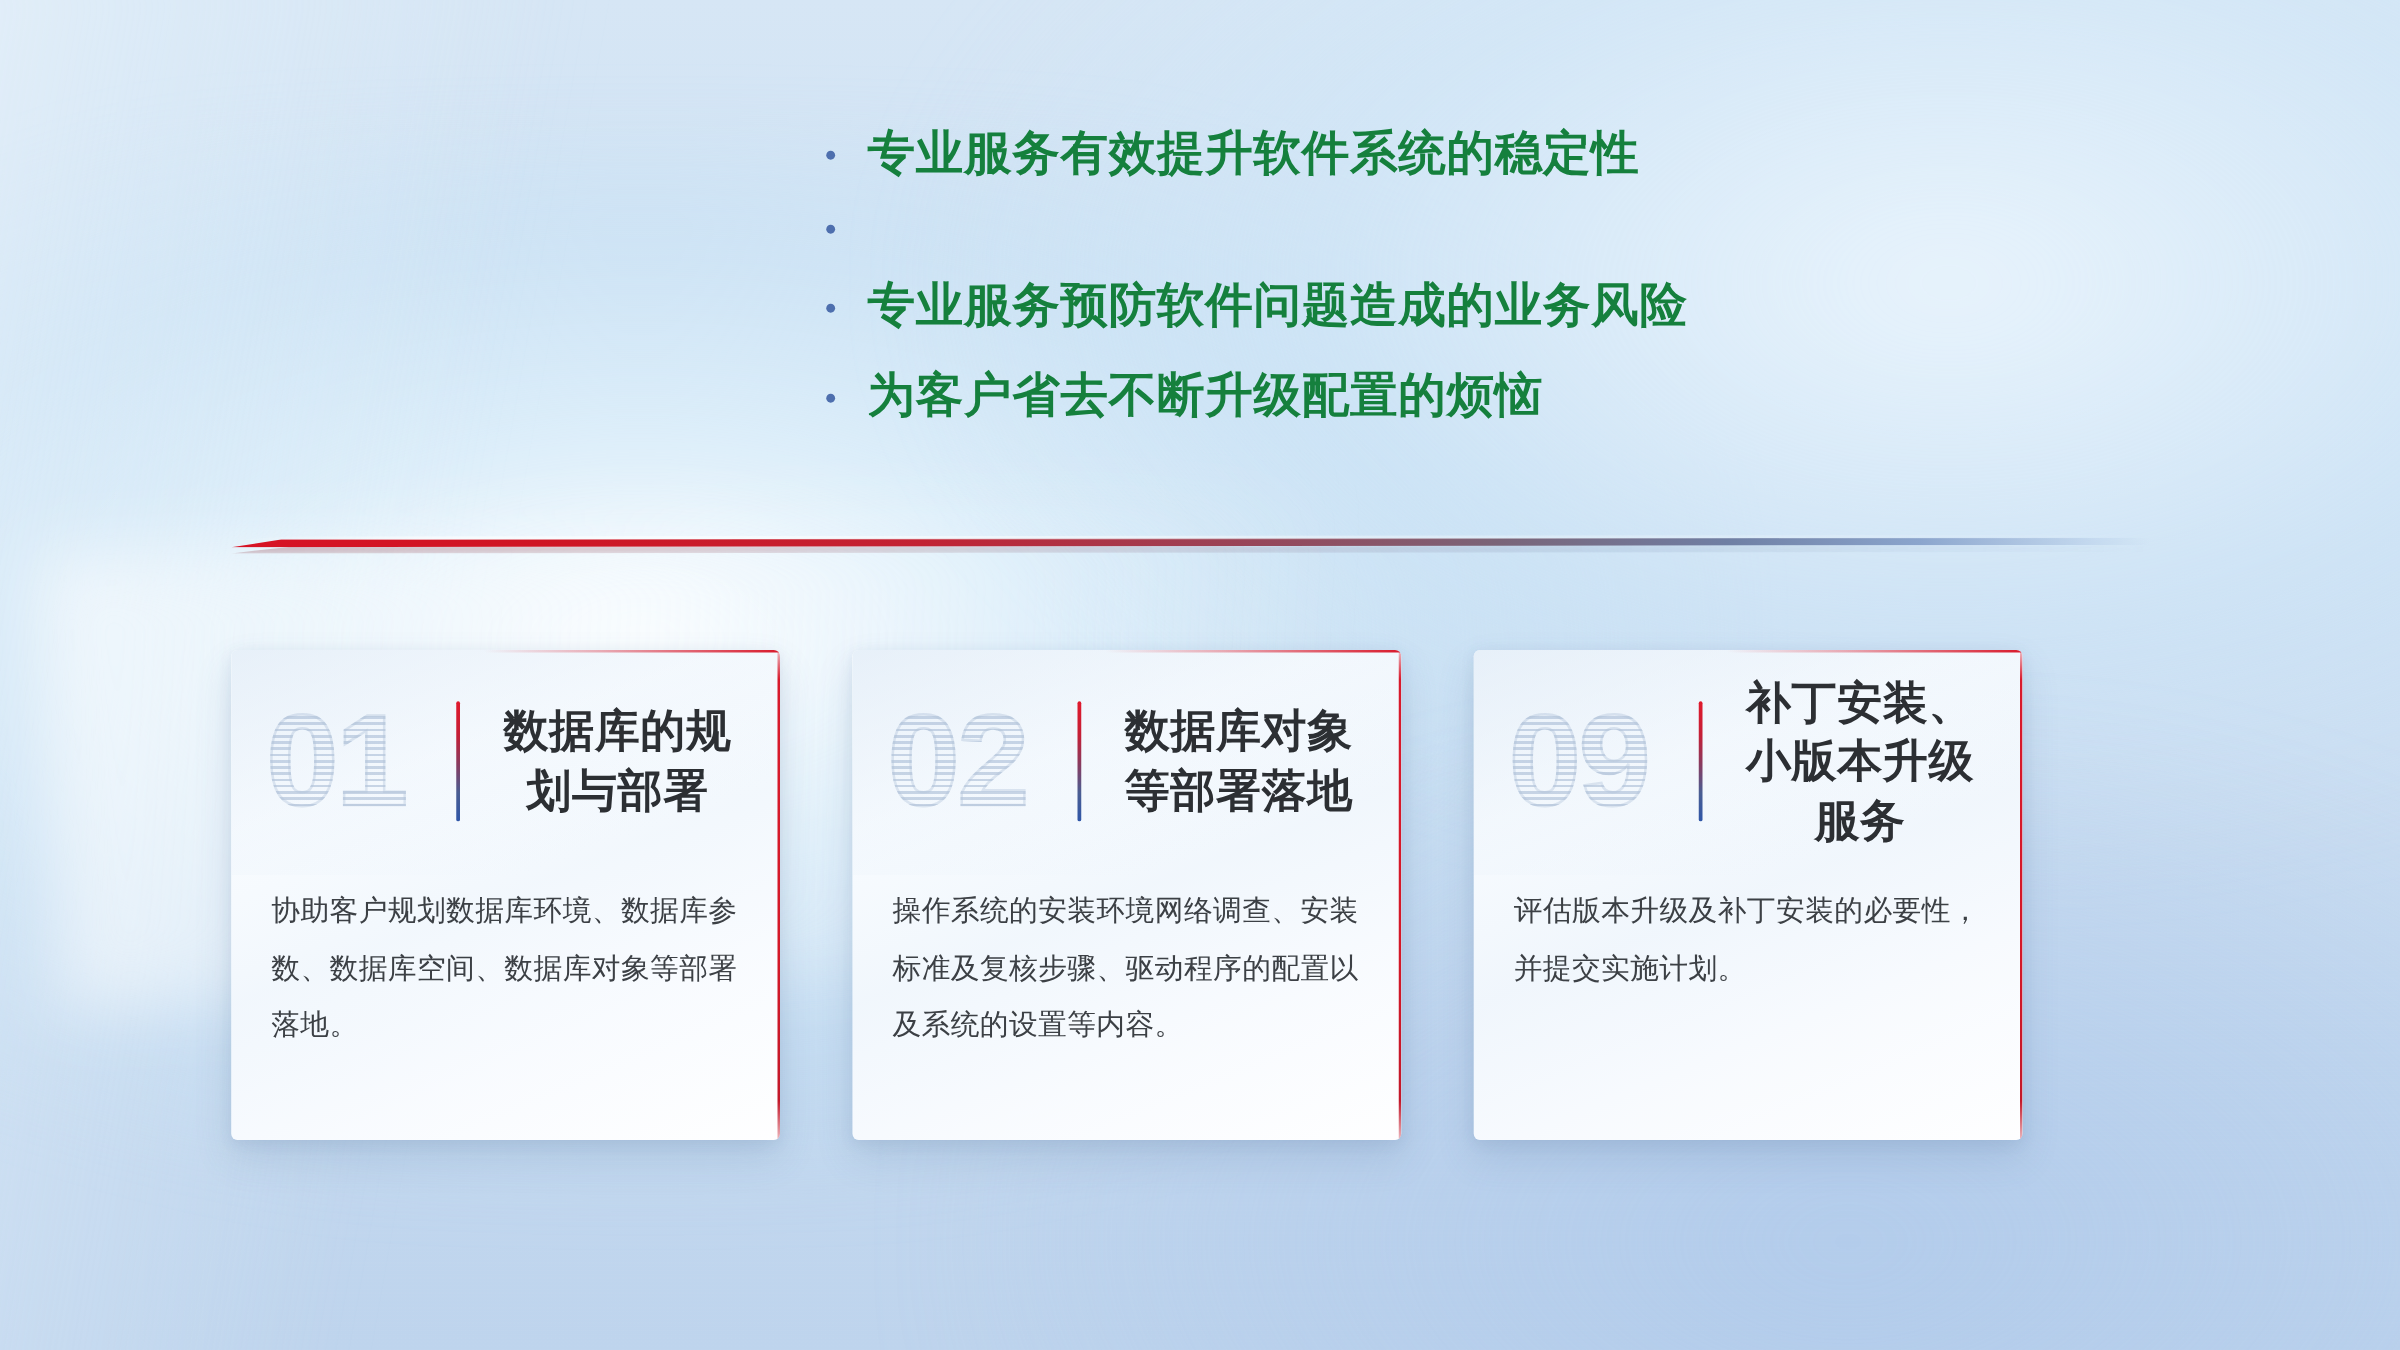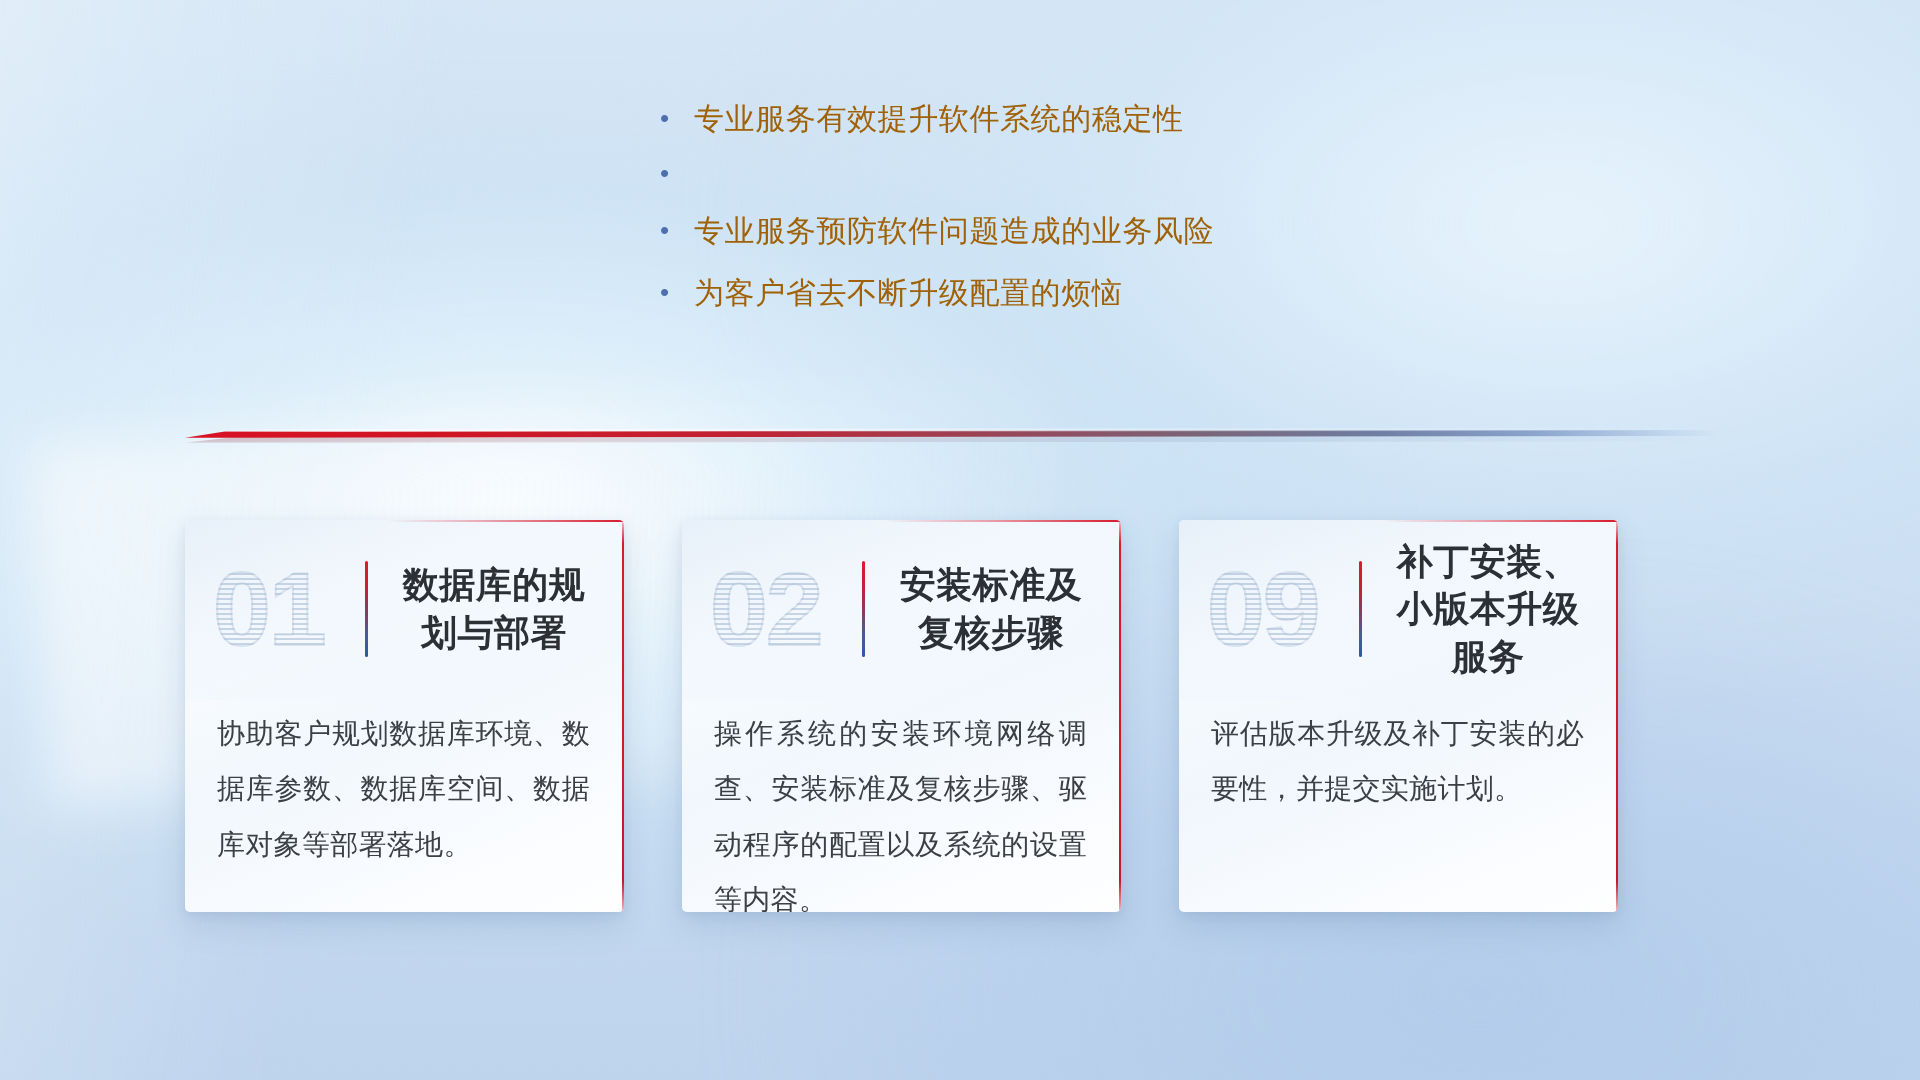--- a/index.html
+++ b/index.html
@@ -91,25 +91,25 @@
   .bullet-dot{
     flex:0 0 auto;
     width:34px;
     font-size:26px;
     line-height:1;
     color:#4e6fae;
     text-align:left;
     transform:translateY(-2px);
   }
   .bullet-text{
-    font-size:30px;
+    font-size:38px;
     line-height:1.26;
     letter-spacing:.6px;
-    color:#a16207;
-    font-weight:400;
+    color:#15803d;
+    font-weight:700;
     white-space:nowrap;
   }
 
   
   .divider-wrap{
     position:absolute;
     left:185px; top:418px;
     width:1535px; height:28px;
   }
   .wedge{
@@ -261,21 +261,21 @@
     line-height:1.32;
     font-weight:600;
     color:#2c2f33;
     letter-spacing:.5px;
     text-align:center;
   }
 
   .card-body{
     position:relative;
     padding:8px 34px 0 32px;
-    font-size:28px;
+    font-size:23px;
     line-height:1.98;
     color:#3c4045;
     letter-spacing:.3px;
     text-align:justify;
   }
 </style>
 </head>
 <body>
 
 <div class="stage">
@@ -333,21 +333,21 @@
       <div class="card-body">协助客户规划数据库环境、数据库参数、数据库空间、数据库对象等部署落地。</div>
     </div>
 
     <div class="card">
       <div class="card-sheen"></div>
       <div class="card-accent-r"></div>
       <div class="card-accent-t"></div>
       <div class="card-head">
         <div class="card-num">02</div>
         <div class="card-rule"></div>
-        <div class="card-title">安装标准及复核步骤</div>
+        <div class="card-title">数据库对象等部署落地</div>
       </div>
       <div class="card-body">操作系统的安装环境网络调查、安装标准及复核步骤、驱动程序的配置以及系统的设置等内容。</div>
     </div>
 
     <div class="card">
       <div class="card-sheen"></div>
       <div class="card-accent-r"></div>
       <div class="card-accent-t"></div>
       <div class="card-head">
         <div class="card-num">09</div>

